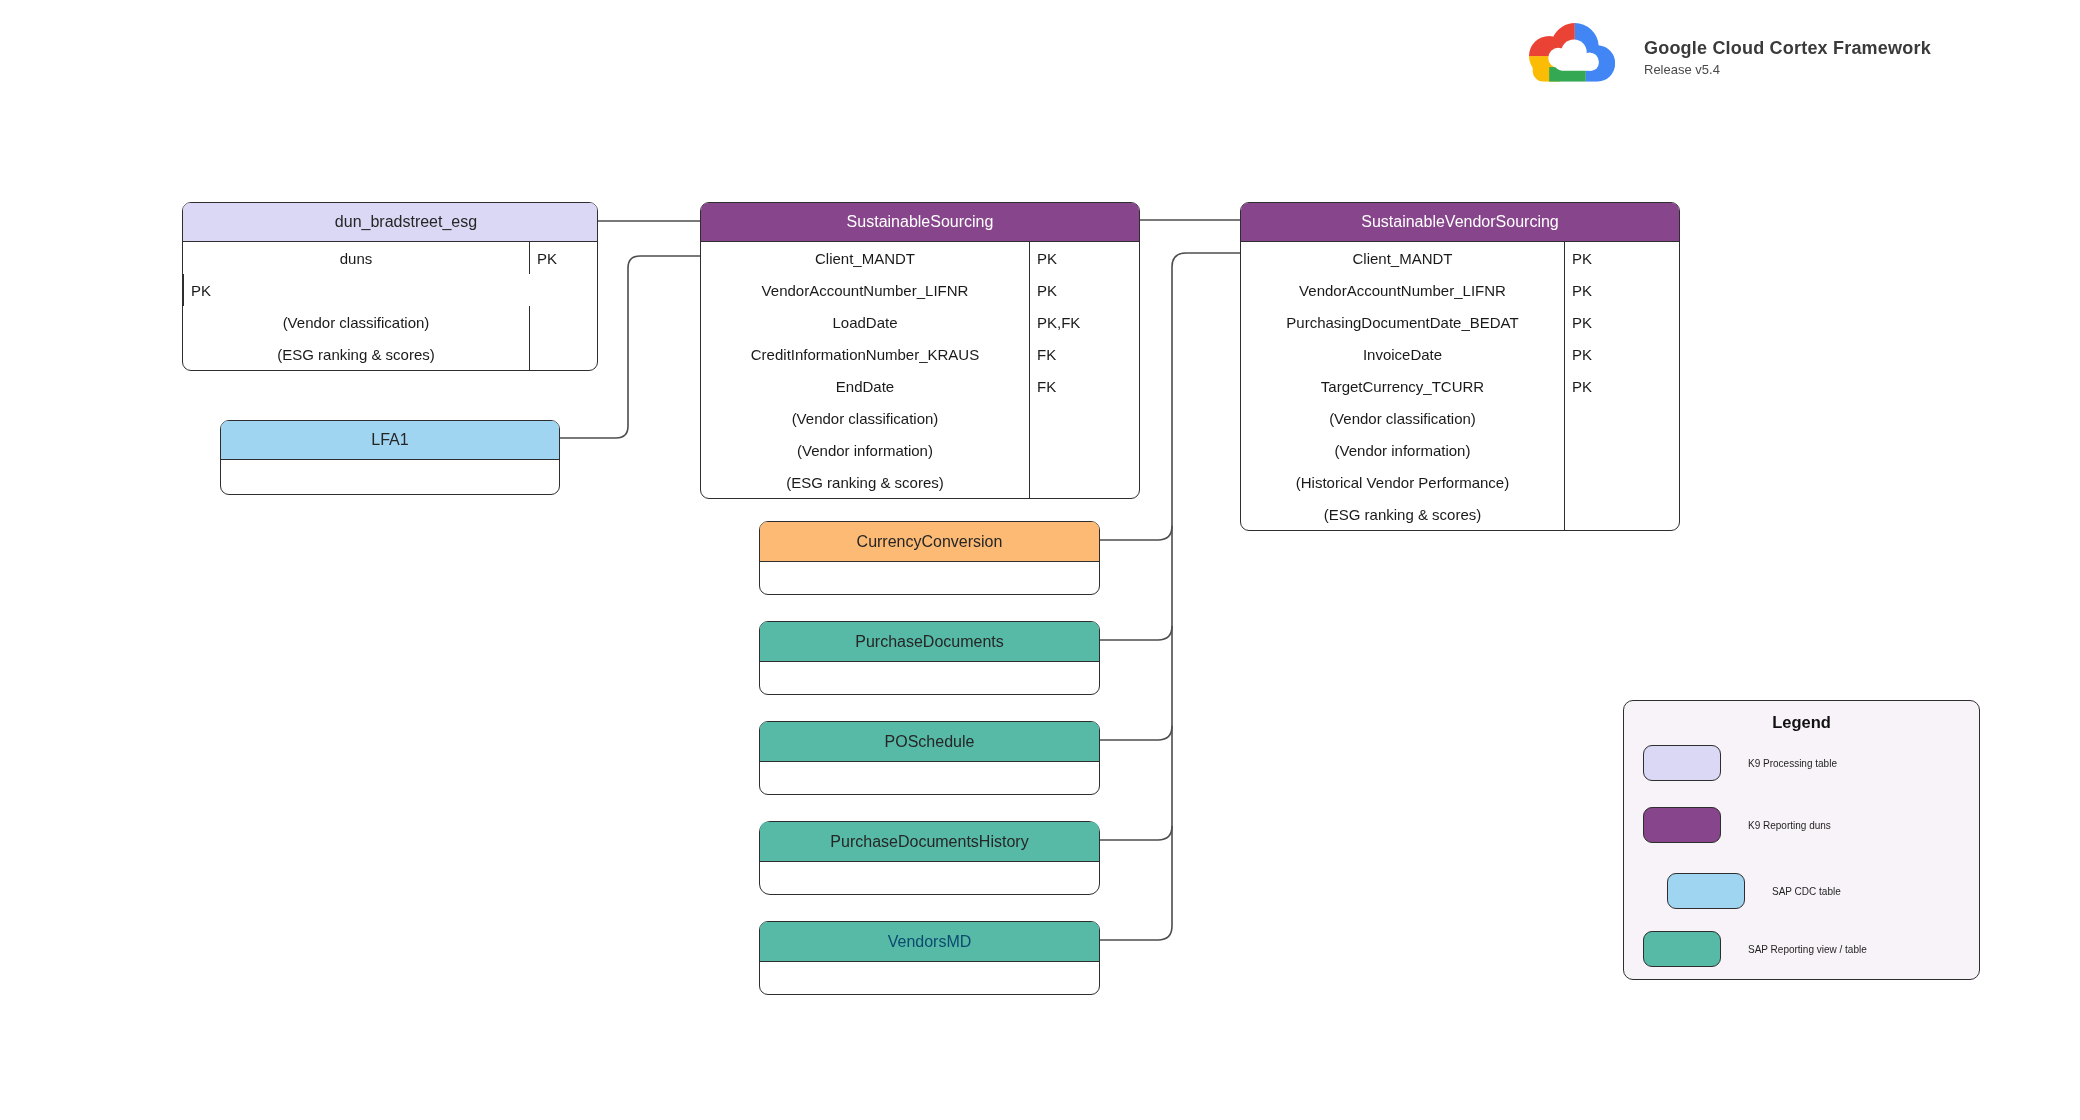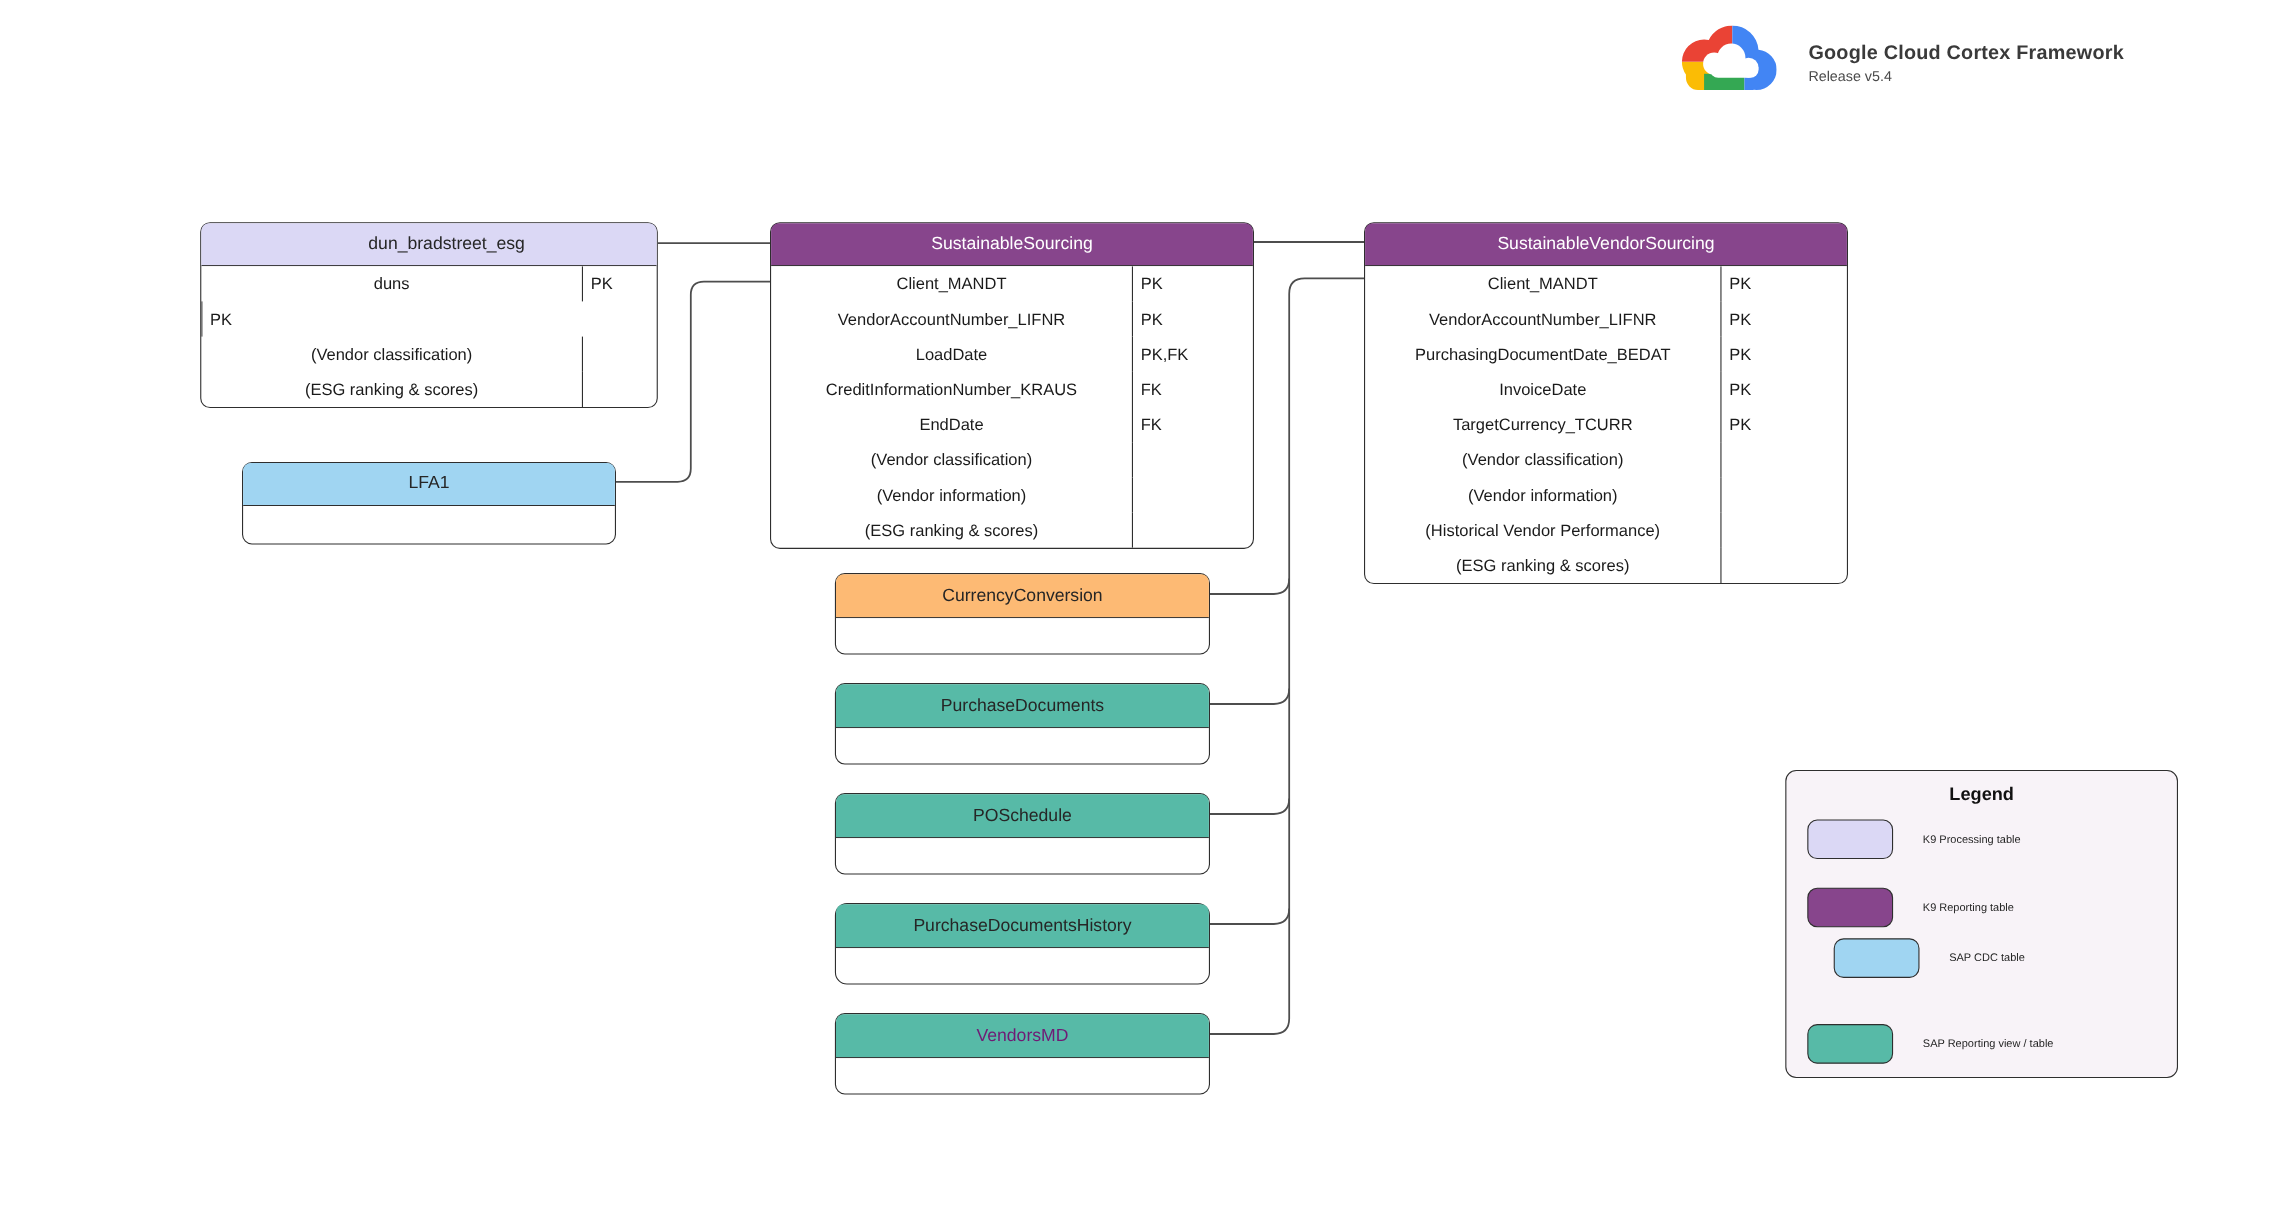--- a/index.html
+++ b/index.html
@@ -195,37 +195,37 @@
     </div>
     <div class="entity" style="left: 759px; top: 721px; width: 341px;">
       <div class="entity-header" style="background: rgb(87, 186, 167); color: rgb(38, 38, 38); height: 39px; line-height: 39px;">POSchedule</div>
       <div class="entity-body" style="height: 32px;"></div>
     </div>
     <div class="entity" style="left: 759px; top: 821px; width: 341px; border-radius: 11px;">
       <div class="entity-header" style="background: rgb(87, 186, 167); color: rgb(38, 38, 38); height: 39px; line-height: 39px;">PurchaseDocumentsHistory</div>
       <div class="entity-body" style="height: 32px;"></div>
     </div>
     <div class="entity" style="left: 759px; top: 921px; width: 341px;">
-      <div class="entity-header" style="background: rgb(87, 186, 167); color: #701a75; height: 39px; line-height: 39px;">VendorsMD</div>
+      <div class="entity-header" style="background: rgb(87, 186, 167); color: #0c4a6e; height: 39px; line-height: 39px;">VendorsMD</div>
       <div class="entity-body" style="height: 32px;"></div>
     </div>
   </div>
 
 <div class="legend">
   <div class="legend-title">Legend</div>
   <div id="legend-items">
       <div class="legend-row" style="top: 44px;">
         <span class="legend-swatch" style="background: rgb(219, 216, 245);"></span>
         <span class="legend-label">K9 Processing table</span>
       </div>
       <div class="legend-row" style="top: 106px;">
         <span class="legend-swatch" style="background: rgb(135, 69, 140);"></span>
-        <span class="legend-label">K9 Reporting table</span>
-      </div>
-      <div class="legend-row" style="top: 152px; padding-left: 24px;">
+        <span class="legend-label">K9 Reporting duns</span>
+      </div>
+      <div class="legend-row" style="top: 172px; padding-left: 24px;">
         <span class="legend-swatch" style="background: rgb(160, 213, 242);"></span>
         <span class="legend-label">SAP CDC table</span>
       </div>
       <div class="legend-row" style="top: 230px;">
         <span class="legend-swatch" style="background: rgb(87, 186, 167);"></span>
         <span class="legend-label">SAP Reporting view / table</span>
       </div>
     </div>
 </div>
 

